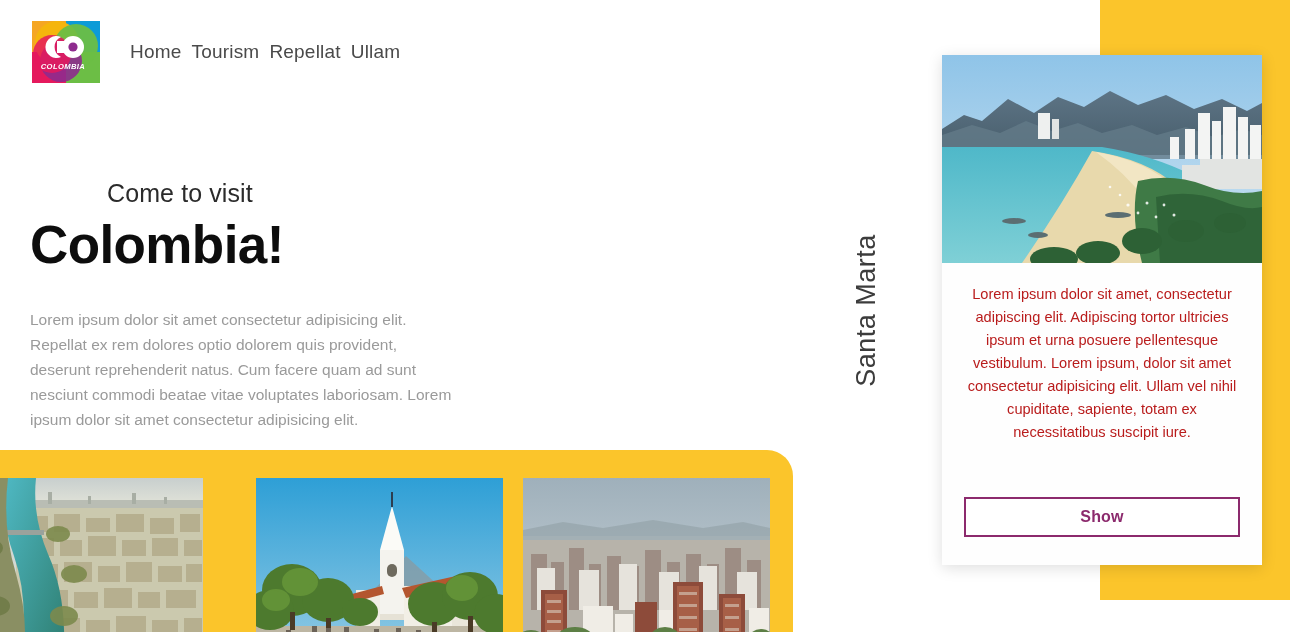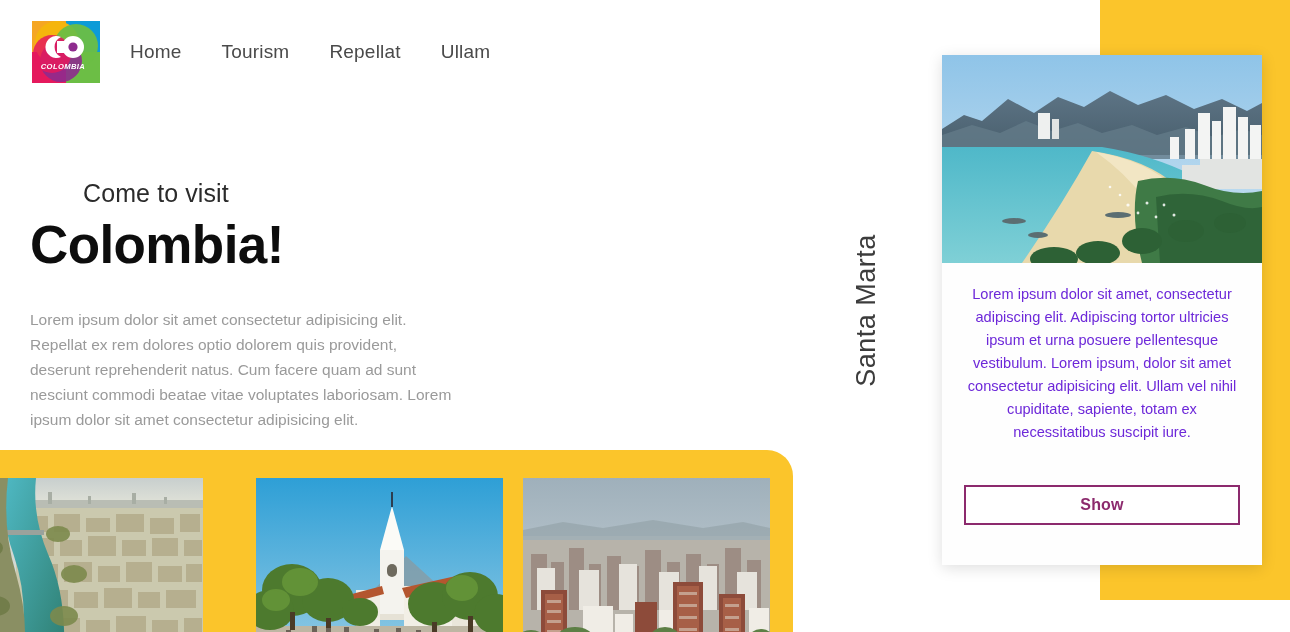--- a/index.html
+++ b/index.html
@@ -45,21 +45,21 @@
     height: 66px;
     margin-left: 30px;
     flex: 0 0 auto;
     font-style: italic;
   }
   .logo svg { display: block; width: 72px; height: 66px; }
 
   .nav-links {
     display: flex;
     align-items: center;
-    gap: 40px;
+    gap: 10px;
     margin-left: 28px;
     list-style: none;
   }
   .nav-link {
     font-size: 19px;
     color: #4a4a4a;
     letter-spacing: 0.2px;
     cursor: pointer;
     white-space: nowrap;
     font-weight: 400;
@@ -70,21 +70,21 @@
     position: absolute;
     left: 30px;
     top: 180px;
     width: 440px;
     z-index: 4;
   }
   .hero-eyebrow {
     font-size: 25px;
     color: #2b2b2b;
     font-weight: 400;
-    margin-left: 53px;
+    margin-left: 77px;
     line-height: 1.05;
     letter-spacing: 0.1px;
   }
   .hero-title {
     font-size: 53px;
     font-weight: 700;
     color: #0d0d0d;
     line-height: 1.1;
     letter-spacing: -0.6px;
     margin-top: 10px;
@@ -138,27 +138,27 @@
     position: relative;
     overflow: hidden;
     flex: 0 0 auto;
   }
   .card-photo svg { display: block; width: 320px; height: 208px; }
 
   .card-text {
     padding: 20px 20px 0 20px;
     font-size: 14.6px;
     line-height: 1.58;
-    color: #6d28d9;
+    color: #b91c1c;
     text-align: center;
   }
 
   .card-button-wrap {
     margin-top: auto;
-    padding: 0 22px 40px 22px;
+    padding: 0 22px 28px 22px;
   }
   .show-button {
     width: 100%;
     height: 40px;
     background: #ffffff;
     border: 2px solid #8c2a6d;
     color: #8c2a6d;
     font-size: 16px;
     font-weight: 700;
     font-family: "Liberation Sans", sans-serif;

